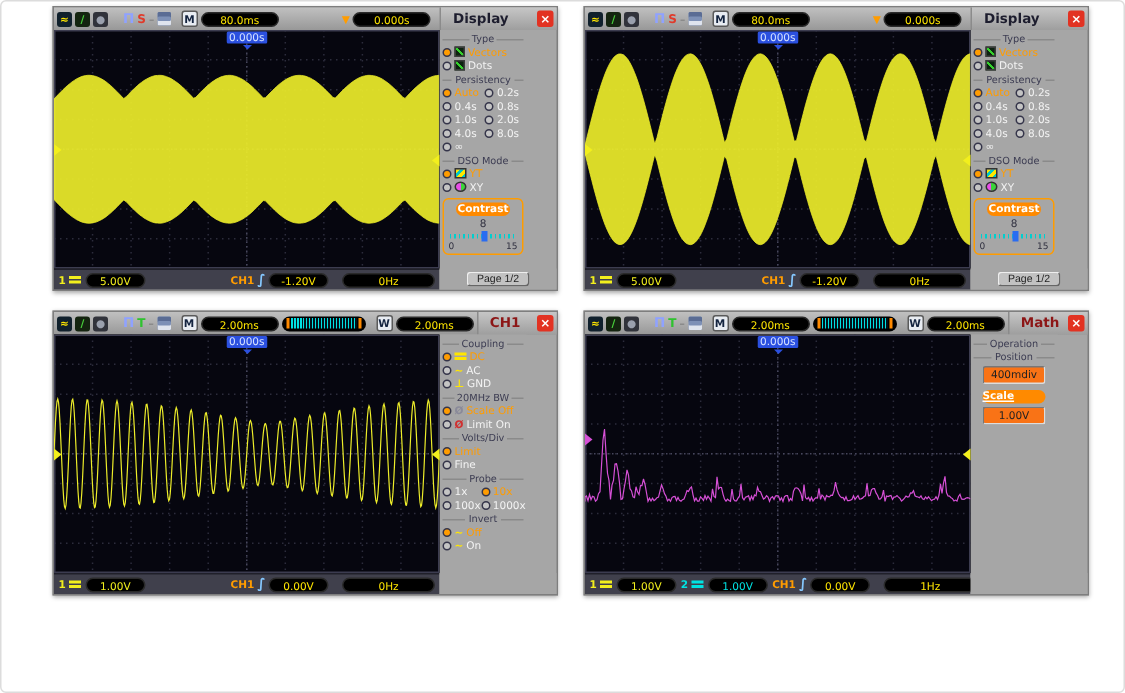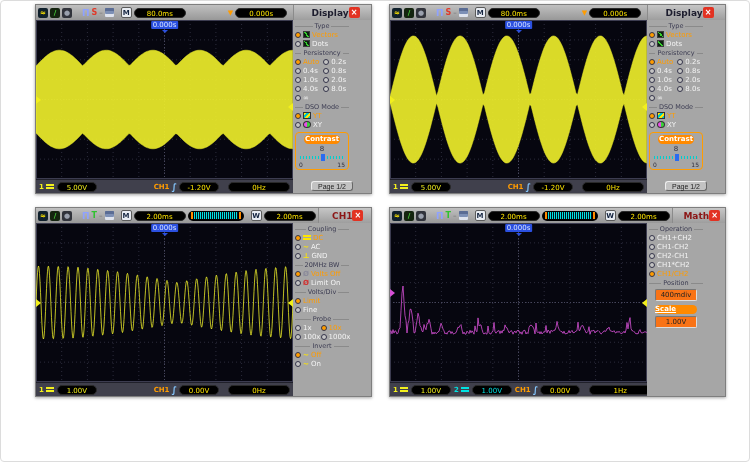--- a/index.html
+++ b/index.html
@@ -27,21 +27,21 @@
         color:#ffe600;font-size:7px;text-align:center;border:1px solid #2a2a2a;box-sizing:border-box;}
   .hpill{min-width:52px;}
   .gap1{width:38px;flex:none;}
   .hgroup-delay,.hgroup-window{display:flex;align-items:center;gap:2px;}
   .delay-ico{color:#ff9c00;font-size:7px;font-weight:bold;}
   .thumb{width:56px;height:10px;background:#000;border-radius:5px;display:flex;align-items:center;
          padding:0 3px;gap:1px;box-sizing:border-box;flex:none;}
   .thumb-end{width:2px;height:7px;background:#ff8a00;flex:none;}
   .thumb-wave{flex:1;height:7px;background:repeating-linear-gradient(90deg,#00e2e2 0 1px,#02131a 1px 2px);}
   .mtitle-wrap{margin-left:auto;width:78px;align-self:stretch;display:flex;align-items:center;
-               justify-content:center;padding:0 2px 0 8px;box-sizing:border-box;
+               justify-content:space-between;padding:0 2px 0 8px;box-sizing:border-box;
                background:linear-gradient(#c6c6c6,#9e9e9e);border-left:1px solid #8b8b8b;}
   .mtitle{font-weight:bold;font-size:9px;}
   .xbtn{width:11px;height:11px;background:#e23222;color:#fff;font-size:8px;display:inline-flex;
         align-items:center;justify-content:center;border-radius:2px;font-weight:bold;}
   
   .p-body{display:flex;height:159px;}
   .screen{position:relative;width:257px;height:159px;background:#06060f;flex:none;}
   .screen svg{position:absolute;inset:0;}
   .toplabel{position:absolute;top:1px;left:50%;transform:translateX(-50%);background:#2b50e0;
             color:#d6e2ff;padding:0 2px;border-radius:1px;font-size:7px;z-index:3;}
@@ -475,21 +475,21 @@
               <span class="radio"></span>
               <span class="mi" style="color: rgb(255, 230, 0);">⊥</span>
               <span>GND</span>
             </div>
           </div>
           <div class="msec-title">20MHz BW</div>
           <div class="mitems">
             <div class="mitem sel">
               <span class="radio"></span>
               <span class="mi" style="color: rgb(138, 138, 154);">Ø</span>
-              <span>Volts Off</span>
+              <span>Scale Off</span>
             </div>
             <div class="mitem">
               <span class="radio"></span>
               <span class="mi" style="color: rgb(208, 48, 48);">Ø</span>
               <span>Limit On</span>
             </div>
           </div>
           <div class="msec-title">Volts/Div</div>
           <div class="mitems">
             <div class="mitem sel">
@@ -605,42 +605,20 @@
             <line x1="128.5" y1="0" x2="128.5" y2="159" stroke="#46465c" stroke-width="1" stroke-dasharray="1,2"></line>
             <line x1="0" y1="79.5" x2="257" y2="79.5" stroke="#46465c" stroke-width="1" stroke-dasharray="1,2"></line>
             <rect x="0.5" y="0.5" width="256" height="158" fill="none" stroke="#3c3c50"></rect>
             <path d="M0 111.3 L0 108.4 L1 107.7 L2 110.8 L3 106.6 L4 110.1 L5 107.8 L6 108.3 L7 111.1 L8 110.1 L9 106.1 L10 104.8 L11 87.5 L12 70.3 L13 63.0 L14 78.9 L15 92.5 L16 97.3 L17 110.0 L18 100.4 L19 97.3 L20 86.4 L21 86.2 L22 91.0 L23 98.9 L24 109.9 L25 109.6 L26 102.9 L27 97.5 L28 90.2 L29 93.8 L30 102.8 L31 104.3 L32 108.2 L33 108.7 L34 101.5 L35 104.9 L36 106.7 L37 100.6 L38 100.7 L39 96.3 L40 100.0 L41 105.5 L42 111.2 L43 109.1 L44 111.0 L45 109.1 L46 110.7 L47 110.0 L48 108.8 L49 108.4 L50 104.4 L51 100.3 L52 102.8 L53 106.1 L54 107.8 L55 110.9 L56 109.8 L57 111.2 L58 108.7 L59 108.1 L60 108.0 L61 110.6 L62 108.6 L63 110.6 L64 111.1 L65 110.1 L66 109.7 L67 107.1 L68 104.1 L69 104.6 L70 102.6 L71 101.6 L72 106.9 L73 110.9 L74 109.1 L75 111.1 L76 111.1 L77 108.2 L78 109.3 L79 110.6 L80 107.3 L81 109.8 L82 107.8 L83 109.2 L84 111.2 L85 102.9 L86 107.9 L87 108.7 L88 94.9 L89 102.9 L90 101.9 L91 102.0 L92 106.4 L93 109.7 L94 111.1 L95 109.7 L96 110.6 L97 111.2 L98 103.0 L99 109.7 L100 110.9 L101 110.9 L102 109.1 L103 107.7 L104 99.5 L105 108.8 L106 110.2 L107 108.5 L108 108.1 L109 107.5 L110 110.6 L111 107.8 L112 110.1 L113 107.0 L114 107.6 L115 101.9 L116 104.5 L117 104.8 L118 107.3 L119 109.7 L120 109.0 L121 107.5 L122 108.4 L123 111.2 L124 108.9 L125 108.1 L126 109.9 L127 107.7 L128 107.4 L129 107.7 L130 110.6 L131 108.9 L132 111.3 L133 108.1 L134 107.4 L135 107.4 L136 111.0 L137 109.4 L138 110.6 L139 104.4 L140 102.5 L141 102.2 L142 102.7 L143 104.0 L144 106.1 L145 110.9 L146 100.0 L147 108.7 L148 109.8 L149 108.6 L150 110.9 L151 108.6 L152 111.0 L153 109.6 L154 108.8 L155 109.0 L156 102.5 L157 109.9 L158 107.1 L159 108.0 L160 110.4 L161 107.3 L162 108.1 L163 108.3 L164 107.1 L165 107.2 L166 104.3 L167 98.4 L168 103.3 L169 106.2 L170 107.7 L171 108.7 L172 108.6 L173 110.4 L174 108.2 L175 110.8 L176 110.7 L177 110.4 L178 109.9 L179 107.5 L180 110.0 L181 108.6 L182 107.4 L183 109.7 L184 109.6 L185 109.1 L186 108.0 L187 107.5 L188 99.2 L189 107.5 L190 107.3 L191 103.5 L192 102.7 L193 102.7 L194 105.6 L195 107.2 L196 109.7 L197 109.6 L198 108.2 L199 103.7 L200 111.3 L201 107.7 L202 108.1 L203 107.6 L204 107.3 L205 110.0 L206 108.4 L207 108.3 L208 107.4 L209 108.4 L210 109.3 L211 111.1 L212 110.2 L213 109.1 L214 107.7 L215 108.4 L216 108.1 L217 105.6 L218 105.7 L219 104.1 L220 107.5 L221 108.1 L222 108.3 L223 108.8 L224 107.6 L225 109.6 L226 110.0 L227 108.3 L228 109.5 L229 108.2 L230 109.5 L231 110.8 L232 110.0 L233 109.8 L234 108.2 L235 110.0 L236 107.0 L237 99.6 L238 105.9 L239 99.1 L240 94.6 L241 105.4 L242 107.7 L243 107.8 L244 108.8 L245 109.4 L246 111.0 L247 110.4 L248 111.0 L249 108.0 L250 106.6 L251 109.6 L252 109.9 L253 109.8 L254 109.0 L255 108.8 L256 109.0 L257 109.7" fill="none" stroke="#d650d6" stroke-width="0.8"></path>
           </svg>
           <span class="marker mleft" style="top: 65.96px; border-left-color: rgb(214, 80, 214);"></span>
           <span class="marker mright" style="top: 75.5px; border-right-color: rgb(242, 239, 29);"></span>
         </div>
       <div class="menu">
           <div class="msec-title">Operation</div>
-          <div class="mitems">
-            <div class="mitem">
-              <span class="radio"></span>
-              <span>CH1+CH2</span>
-            </div>
-            <div class="mitem">
-              <span class="radio"></span>
-              <span>CH1-CH2</span>
-            </div>
-            <div class="mitem">
-              <span class="radio"></span>
-              <span>CH2-CH1</span>
-            </div>
-            <div class="mitem">
-              <span class="radio"></span>
-              <span>CH1*CH2</span>
-            </div>
-            <div class="mitem sel">
-              <span class="radio"></span>
-              <span>CH1/CH2</span>
-            </div>
-          </div>
           <div class="msec-title">Position</div>
           <div class="readout">400mdiv</div>
           <div class="cpill scalepill">Scale</div>
           <div class="readout">1.00V</div>
         </div>
     </div>
     <div class="p-status">
       <div class="st-left">
           <span class="chbadge">
             <span class="chnum" style="color: rgb(242, 239, 29);">1</span>

